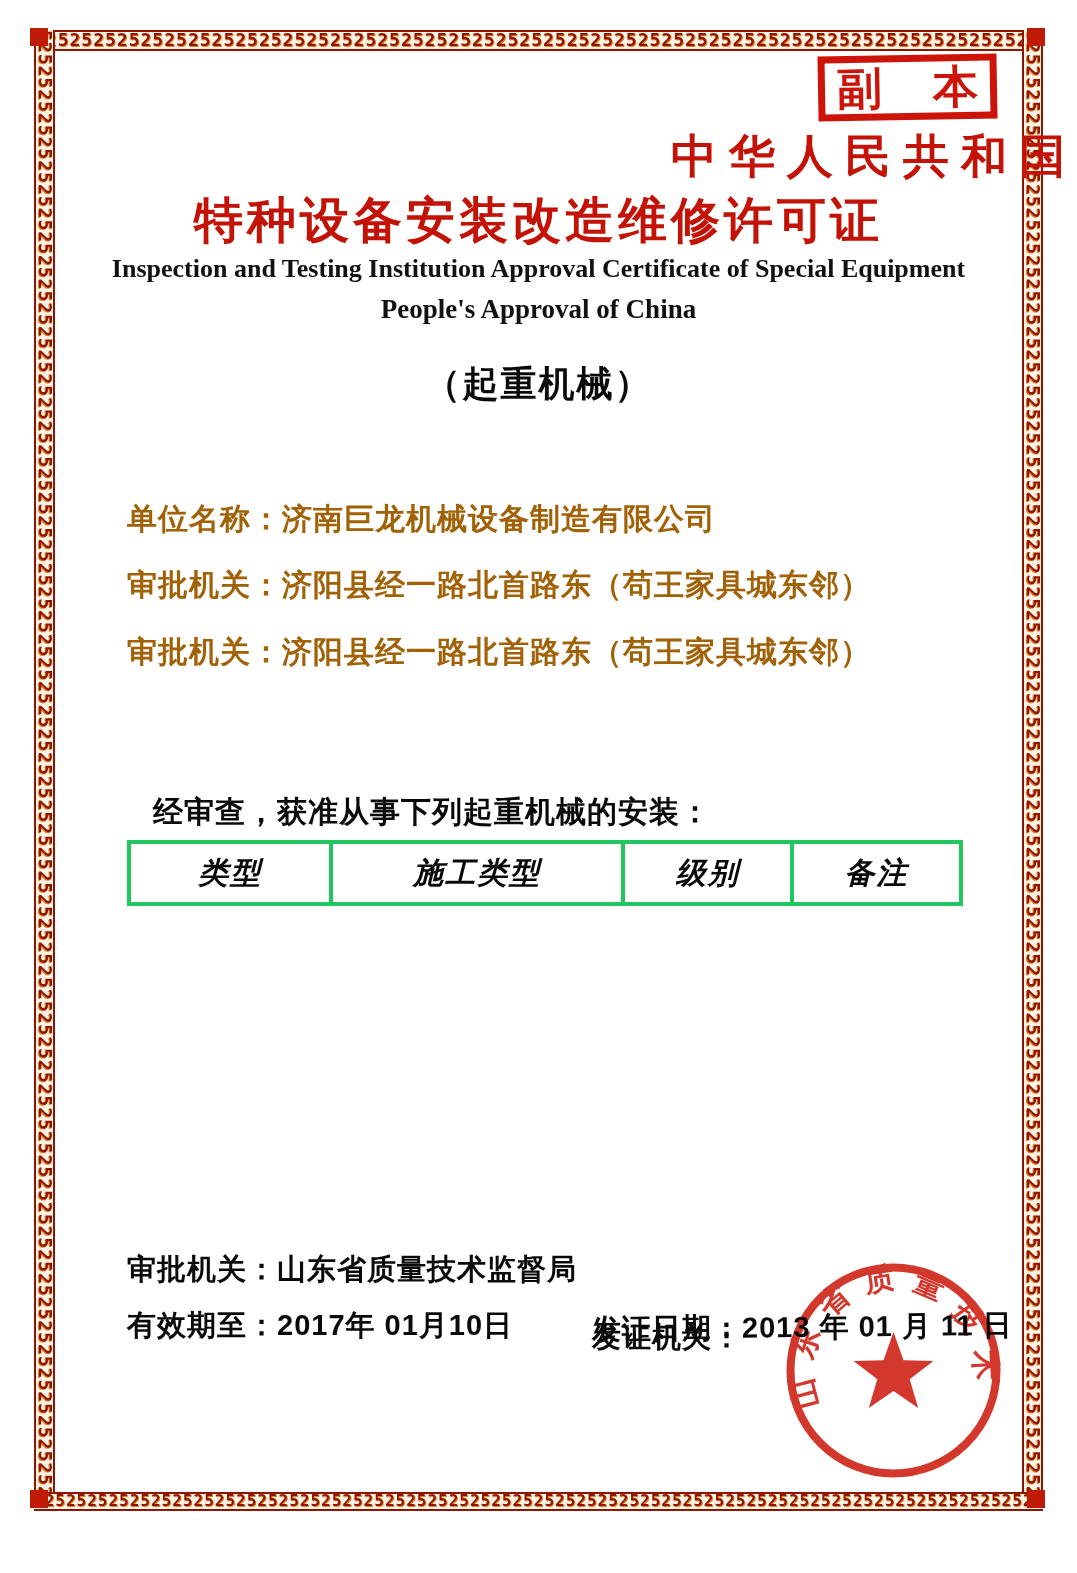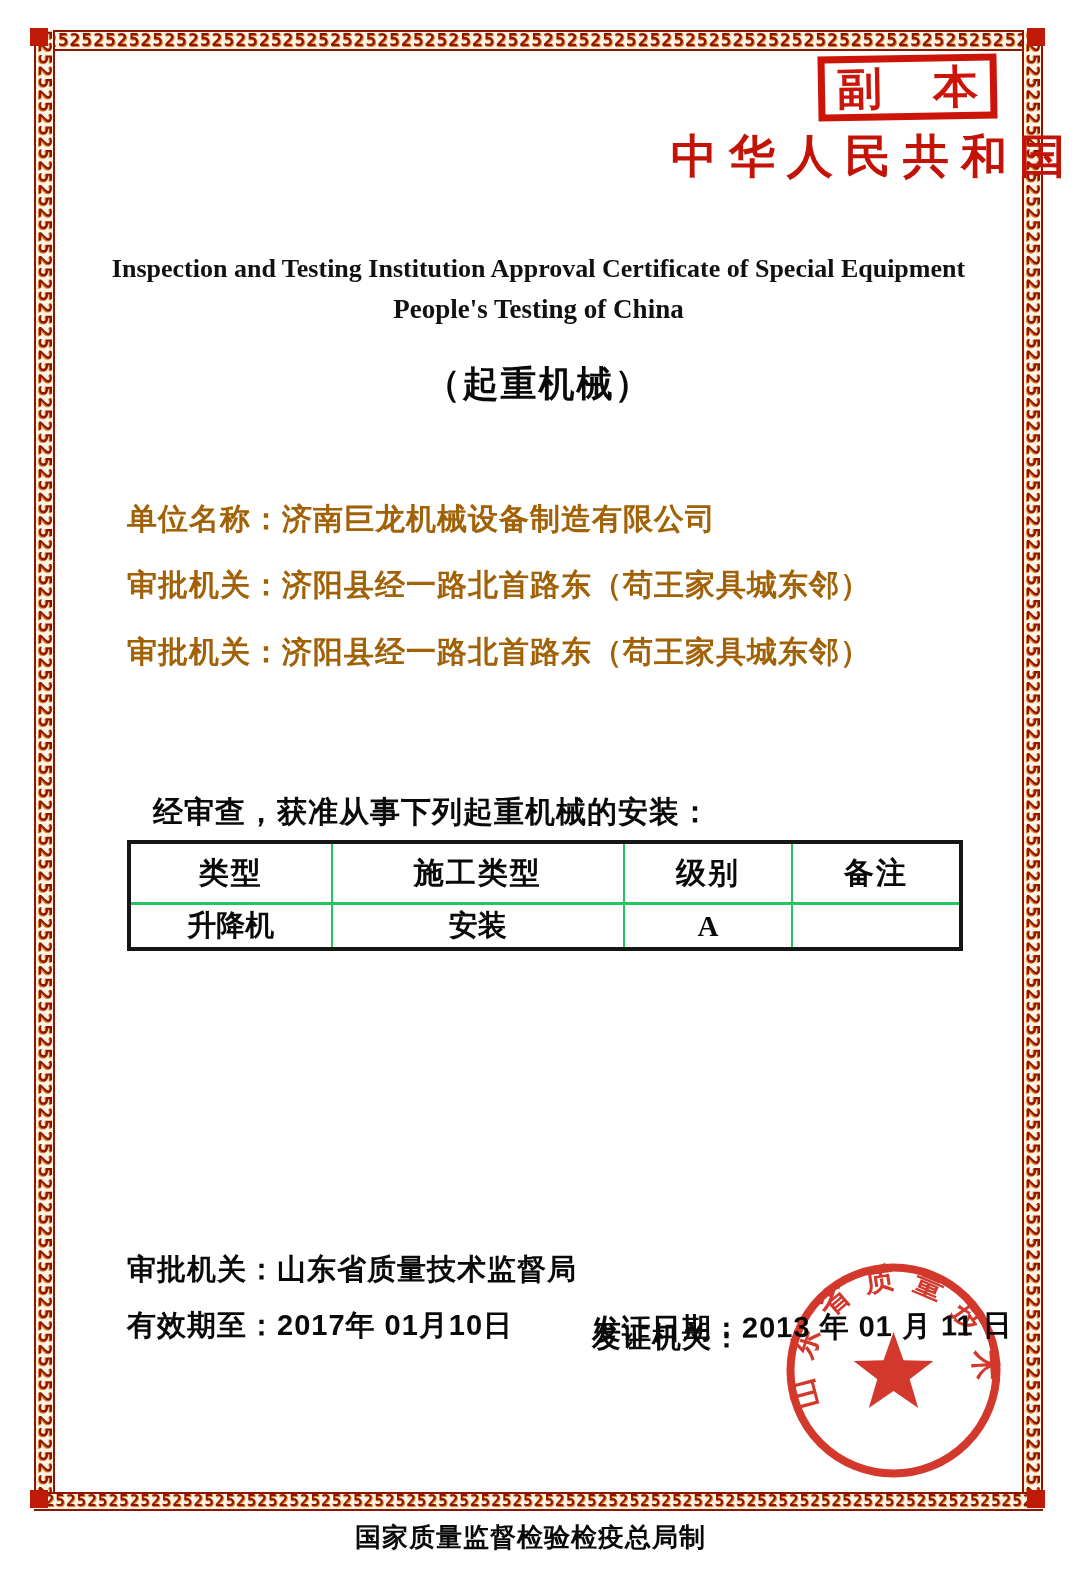--- a/index.html
+++ b/index.html
@@ -80,22 +80,22 @@
     font-size:30px;font-weight:bold;letter-spacing:1px;
   }
   
   .approval-table{
     position:absolute;left:127px;top:840px;width:836px;
     border:4px solid #161616;box-sizing:border-box;
     border-collapse:collapse;table-layout:fixed;
     background:#fff;
   }
   .approval-table td,.approval-table th{
-    border:2px solid #22c55e;text-align:center;vertical-align:middle;
-    color:#0a0a0a;font-weight:bold;padding:0;
+    border:4px solid #22c55e;text-align:center;vertical-align:middle;
+    color:#0a0a0a;font-weight:bold;padding:0;font-style:italic;
   }
   .approval-table th{height:58px;font-size:30px;letter-spacing:2px;}
   .approval-table td{height:42px;font-size:29px;border-top-width:3px;}
   .col-a{width:24.3%;} .col-b{width:35.3%;} .col-c{width:20.2%;} .col-d{width:20.2%;}
   .serif-cell{font-family:"Liberation Serif",serif;}
   
   .foot{position:absolute;color:#0a0a0a;font-size:29px;font-weight:bold;white-space:nowrap;letter-spacing:1px;}
   .foot-approval{left:127px;top:1250px;}
   .foot-issuer{left:592px;top:1318px;text-align:center;}
   .foot-valid{left:127px;top:1306px;}
@@ -124,22 +124,23 @@
   <div class="corner c-tr"></div>
   <div class="corner c-bl"></div>
   <div class="corner c-br"></div>
 
   <div class="copy-stamp">
     <span>副</span>
     <span>本</span>
   </div>
 
   <div class="title-cn1">中华人民共和国</div>
+  <div class="title-cn2">特种设备安装改造维修许可证</div>
   <div class="title-en1">Inspection and Testing Institution Approval Certificate of Special Equipment</div>
-  <div class="title-en2">People's Testing of China</div>
+  <div class="title-en2">People's Approval of China</div>
   <div class="category">（起重机械）</div>
 
 
   <div class="field f-0">
     <span>单位名称：</span><span>济南巨龙机械设备制造有限公司</span>
   </div>
   <div class="field f-1">
     <span>审批机关：</span><span>济阳县经一路北首路东（苟王家具城东邻）</span>
   </div>
   <div class="field f-2">
@@ -148,26 +149,20 @@
 
   <div class="table-intro">经审查，获准从事下列起重机械的安装：</div>
 
   <table class="approval-table">
     <tbody>
       <tr>
         <th class="col-a">类型</th>
         <th class="col-b">施工类型</th>
         <th class="col-c">级别</th>
         <th class="col-d">备注</th>
-      </tr>
-      <tr>
-        <td>升降机</td>
-        <td>安装</td>
-        <td class="serif-cell">A</td>
-        <td></td>
       </tr>
     </tbody>
   </table>
 
   <div class="foot foot-approval">
     <span>审批机关：</span><span>山东省质量技术监督局</span>
   </div>
   <div class="foot foot-issuer">
     <span>发证机关：</span><span></span>
   </div>
@@ -180,15 +175,14 @@
 
   <svg class="seal" viewBox="0 0 225 225">
     <circle cx="112.5" cy="112.5" r="103" fill="none" stroke="#d0281c" stroke-width="8"></circle>
     <polygon points="112.5,74 102.5,102.2 72.6,103 96.3,121.3 87.8,150 112.5,133 137.2,150 128.7,121.3 152.4,103 122.5,102.2" fill="#d0281c"></polygon>
     <path id="sealArc" d="M38.2,147.2 A82,82 0 1 1 186.8,147.2" fill="none"></path>
     <text font-size="30" font-weight="bold" fill="#d0281c" font-family="Liberation Sans, sans-serif">
       <textPath href="#sealArc" startOffset="0" textLength="440" lengthAdjust="spacing">山东省质量技术监督局</textPath>
     </text>
   </svg>
 
-  <div class="bottom-note">国家质量监督检验检疫总局制</div>
 
 </div>
 
 </body></html>

